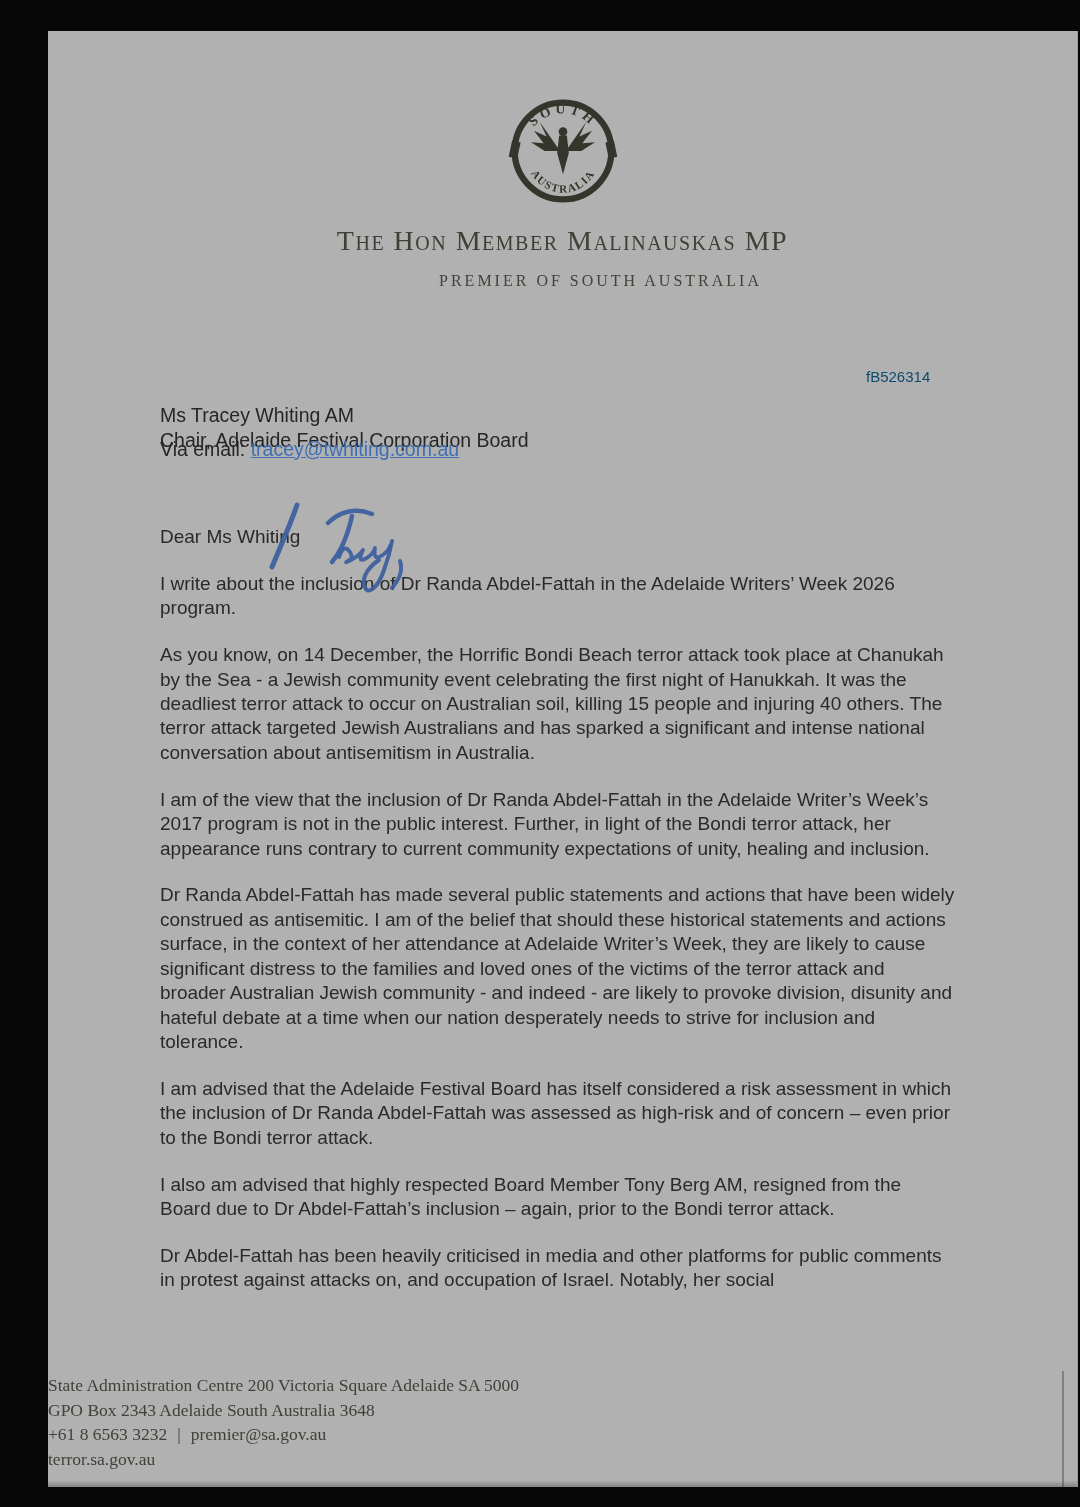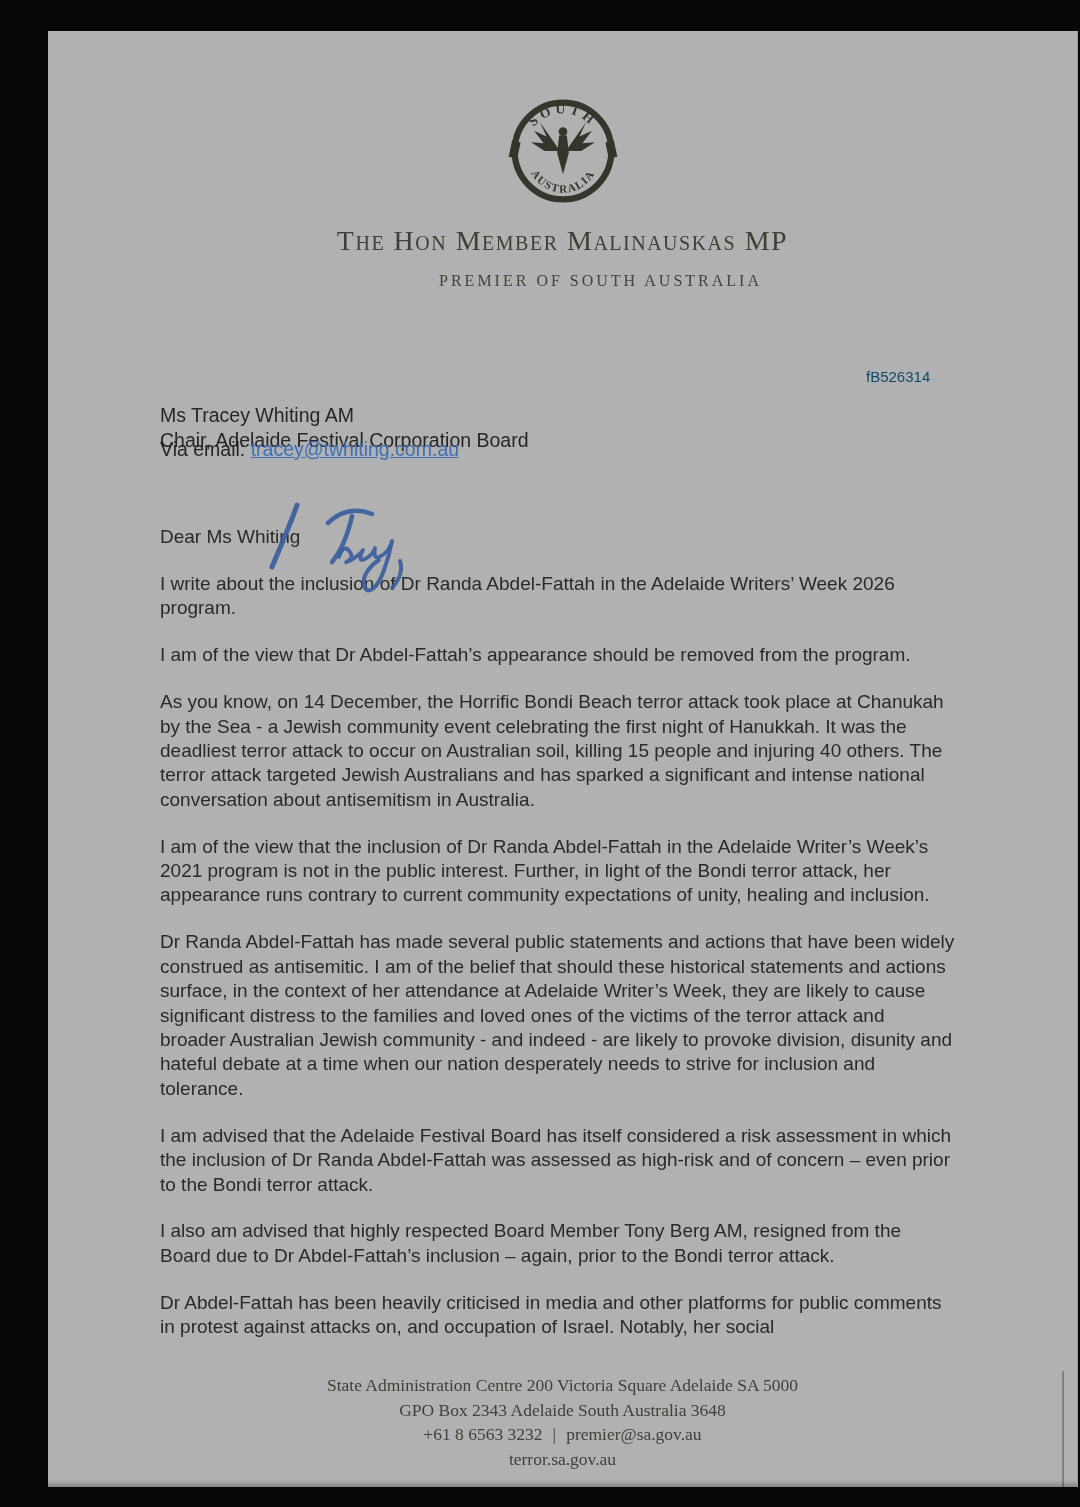--- a/index.html
+++ b/index.html
@@ -56,21 +56,21 @@
     position:absolute;left:0;top:0;width:420px;height:620px;
     pointer-events:none;
   }
   .handwriting path{
     fill:none;stroke:#3c5e9e;stroke-linecap:round;stroke-linejoin:round;
     opacity:.92;
   }
   
   .footer{
     position:absolute;left:0;top:1342px;width:100%;
-    text-align:center;
+    text-align:left;
     font-family:"Liberation Serif",serif;
     font-size:17.5px;line-height:24.5px;color:#40403:6;
     color:#41413a;
   }
   .footer .sep{display:inline-block;margin:0 10px;}
   
   .artifact-line{
     position:absolute;right:13px;top:1340px;width:2px;height:116px;
     background:rgba(70,70,70,.45);
   }
@@ -116,23 +116,22 @@
     <div>Chair, Adelaide Festival Corporation Board</div>
   </div>
 
   <div class="via">
     <span>Via email: </span><a class="email-link">tracey@twhiting.com.au</a>
   </div>
 
   <div class="bodytext">
     <p>Dear Ms Whiting</p>
     <p>I write about the inclusion of Dr Randa Abdel-Fattah in the Adelaide Writers’ Week 2026 program.</p>
-    <p>I am of the view that Dr Abdel-Fattah’s appearance should be removed from the program.</p>
     <p>As you know, on 14 December, the Horrific Bondi Beach terror attack took place at Chanukah by the Sea - a Jewish community event celebrating the first night of Hanukkah. It was the deadliest terror attack to occur on Australian soil, killing 15 people and injuring 40 others. The terror attack targeted Jewish Australians and has sparked a significant and intense national conversation about antisemitism in Australia.</p>
-    <p>I am of the view that the inclusion of Dr Randa Abdel-Fattah in the Adelaide Writer’s Week’s 2021 program is not in the public interest. Further, in light of the Bondi terror attack, her appearance runs contrary to current community expectations of unity, healing and inclusion.</p>
+    <p>I am of the view that the inclusion of Dr Randa Abdel-Fattah in the Adelaide Writer’s Week’s 2017 program is not in the public interest. Further, in light of the Bondi terror attack, her appearance runs contrary to current community expectations of unity, healing and inclusion.</p>
     <p>Dr Randa Abdel-Fattah has made several public statements and actions that have been widely construed as antisemitic. I am of the belief that should these historical statements and actions surface, in the context of her attendance at Adelaide Writer’s Week, they are likely to cause significant distress to the families and loved ones of the victims of the terror attack and broader Australian Jewish community - and indeed - are likely to provoke division, disunity and hateful debate at a time when our nation desperately needs to strive for inclusion and tolerance.</p>
     <p>I am advised that the Adelaide Festival Board has itself considered a risk assessment in which the inclusion of Dr Randa Abdel-Fattah was assessed as high-risk and of concern – even prior to the Bondi terror attack.</p>
     <p>I also am advised that highly respected Board Member Tony Berg AM, resigned from the Board due to Dr Abdel-Fattah’s inclusion – again, prior to the Bondi terror attack.</p>
     <p>Dr Abdel-Fattah has been heavily criticised in media and other platforms for public comments in protest against attacks on, and occupation of Israel. Notably, her social</p>
   </div>
 
   <svg class="handwriting" viewBox="0 0 420 620" aria-label="Tracey,">
     <path d="M 249,474 C 243,492 233,514 224,536" stroke-width="5"></path>
     <g>
       <path d="M 280,492 C 291,481 307,476 324,483" stroke-width="4.5"></path>

